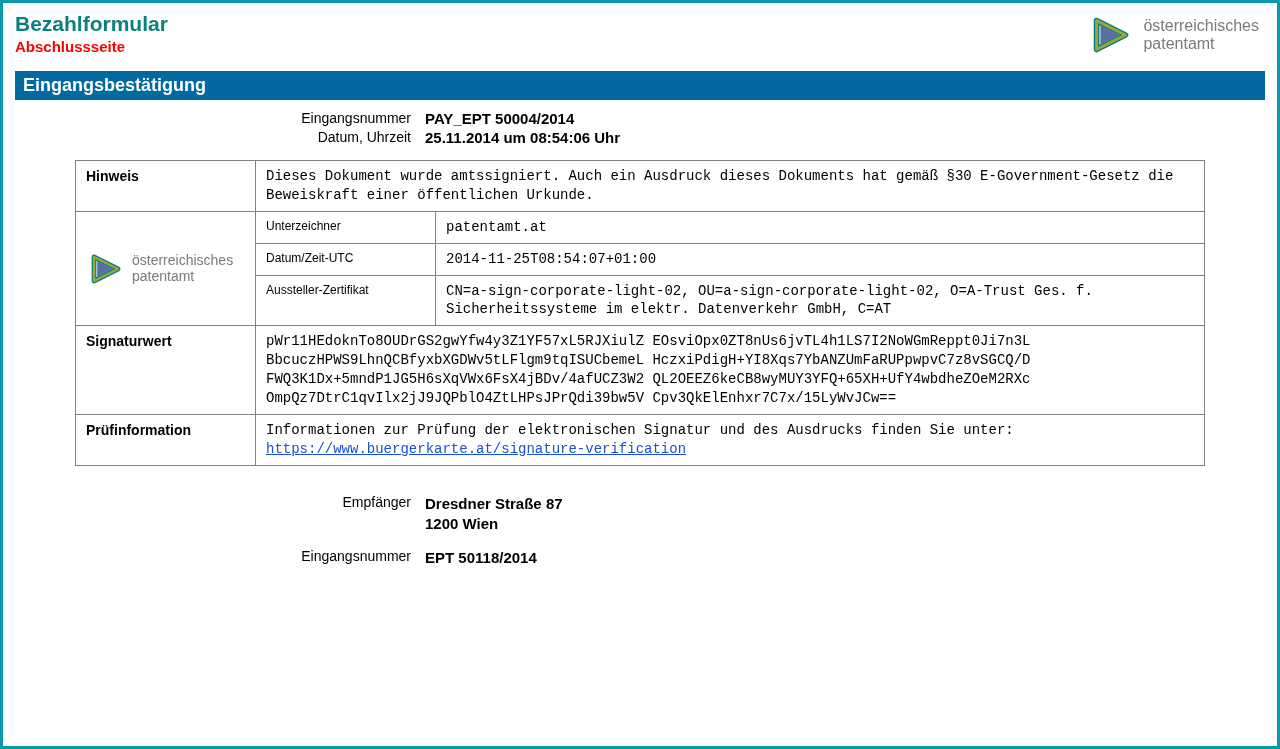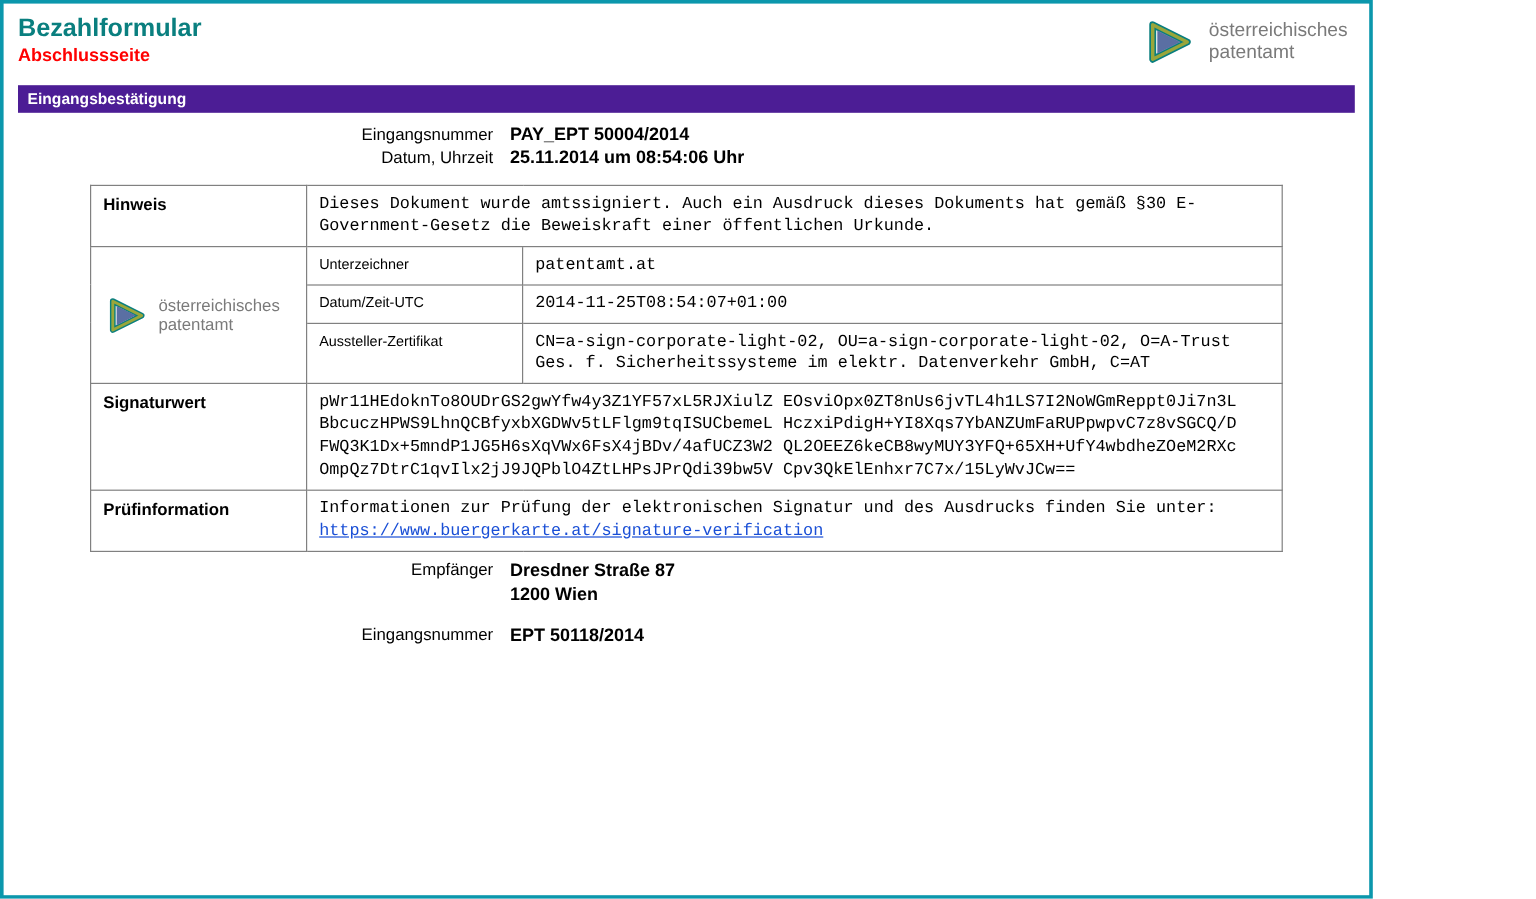--- a/index.html
+++ b/index.html
@@ -1,39 +1,39 @@
 <!DOCTYPE html>
 <html><head>
 <meta charset="utf-8">
 <style>
   * { box-sizing: border-box; margin: 0; padding: 0; }
   html, body { width: 1280px; height: 749px; font-family: Verdana, Arial, sans-serif; font-size: 14px; color: #000; background: #fff; }
-  .frame { width: 1144px; height: 749px; border: 3px solid #0b97ac; padding: 8px 12px 0 12px; position: relative; overflow: hidden; }
+  .frame { width: 1280px; height: 749px; border: 3px solid #0b97ac; padding: 8px 12px 0 12px; position: relative; overflow: hidden; }
   .header-row { display: flex; justify-content: space-between; align-items: flex-start; }
   .title-block { }
   .title { font-size: 21px; font-weight: bold; color: #0a7f7f; line-height: 1.2; }
   .subtitle { font-size: 15px; font-weight: bold; color: #ff0000; margin-top: 2px; }
   .logo-block { display: flex; align-items: center; gap: 8px; margin-right: 6px; }
   .logo-text { font-size: 16px; color: #7a7a7a; line-height: 1.1; }
   .forward-msg { margin-top: 78px; font-size: 14px; }
   .pay-status { margin-top: 18px; border: 1px solid #ff0000; color: #ff0000; padding: 6px 8px; font-size: 14px; }
-  .confirm-bar { margin-top: 12px; background: #4c1d95; color: #fff; font-size: 13px; font-weight: bold; padding: 4px 8px; }
+  .confirm-bar { margin-top: 12px; background: #0369a1; color: #fff; font-size: 18px; font-weight: bold; padding: 4px 8px; }
   .meta-block { margin-top: 10px; margin-left: 252px; }
   .meta-row { display: flex; margin-bottom: 2px; }
   .meta-label { width: 158px; text-align: right; padding-right: 14px; font-size: 14px; }
   .meta-value { font-weight: bold; font-size: 15px; }
   .sig-table { margin: 14px 60px 0 60px; border-collapse: collapse; width: calc(100% - 120px); font-family: "Courier New", monospace; font-size: 14px; }
   .sig-table td { border: 1px solid #808080; padding: 6px 10px; vertical-align: top; line-height: 1.35; }
   .col-head { font-weight: bold; font-family: Verdana, Arial, sans-serif; font-size: 14px; width: 180px; }
   .col-sub { font-weight: normal; font-family: Verdana, Arial, sans-serif; font-size: 12px; width: 180px; }
   .small-logo-cell { vertical-align: middle !important; }
   .small-logo { display: flex; align-items: center; gap: 6px; }
   .small-logo-text { font-size: 14px; color: #7a7a7a; line-height: 1.1; font-family: Verdana, Arial, sans-serif; }
   .link { color: #1a4fd6; }
-  .recipient-block { margin-top: 6px; margin-left: 252px; }
+  .recipient-block { margin-top: 28px; margin-left: 252px; }
   .recipient-row { display: flex; margin-bottom: 2px; }
   .recipient-label { width: 158px; text-align: right; padding-right: 14px; font-size: 14px; }
   .recipient-value { font-weight: bold; font-size: 15px; line-height: 1.35; }
   svg.logo-svg { flex-shrink: 0; }
 </style>
 </head>
 <body>
 
 <div class="frame">
 

